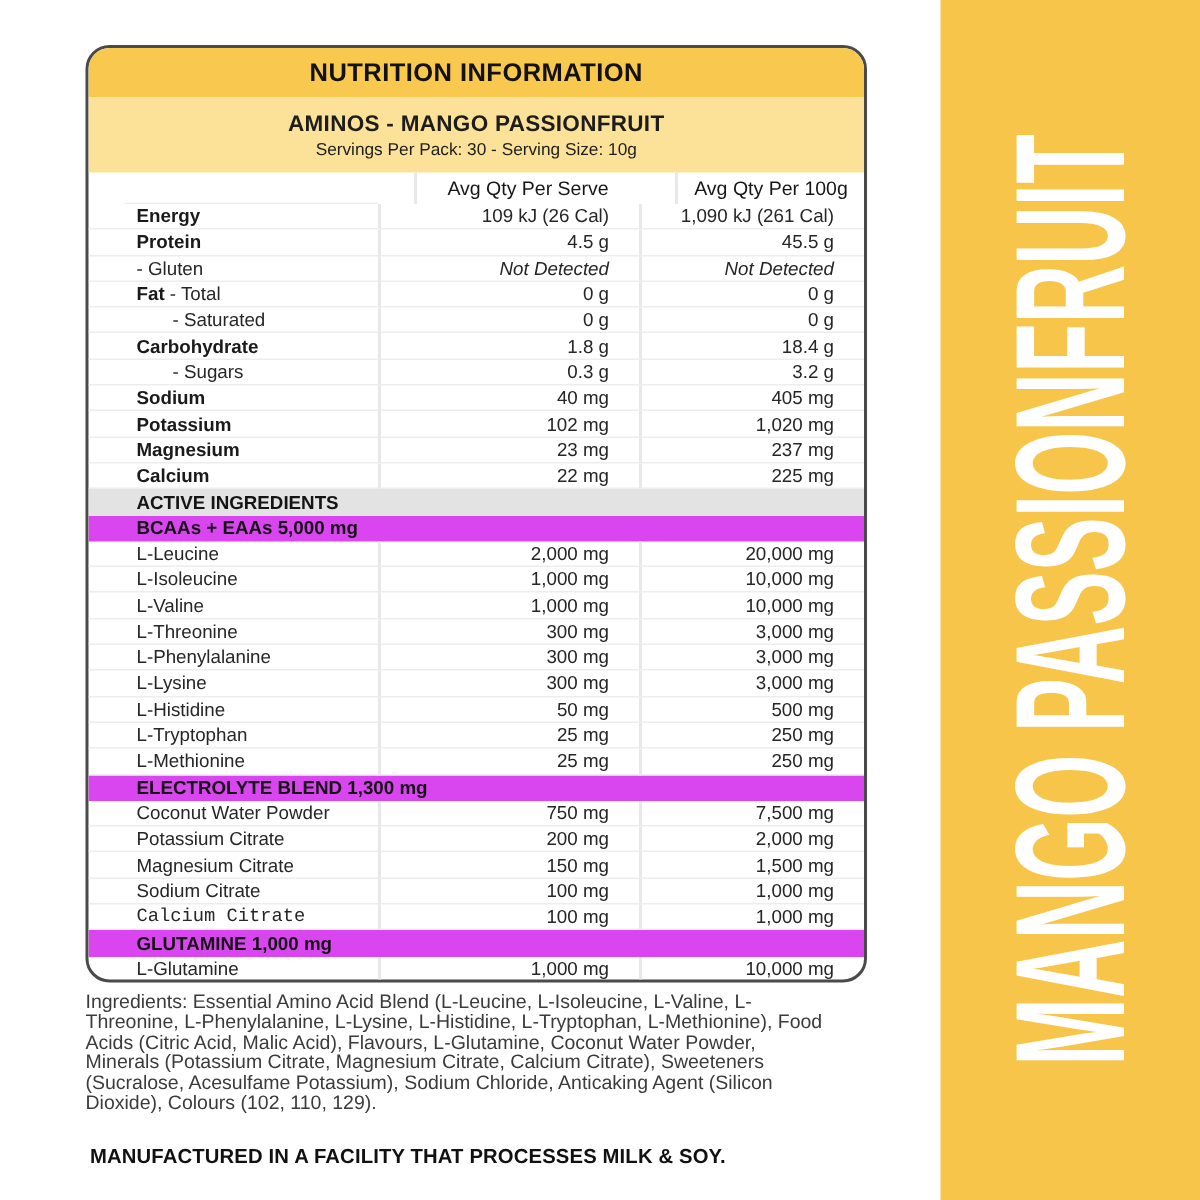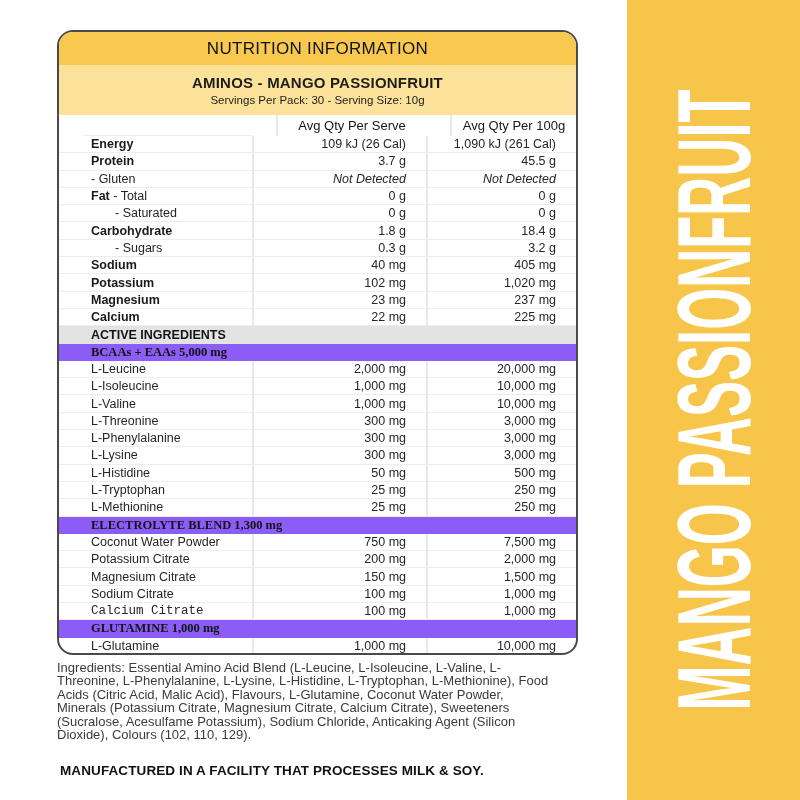--- a/index.html
+++ b/index.html
@@ -8,21 +8,21 @@
     font-family:"Liberation Sans",sans-serif;overflow:hidden;
   }
   .label-card{
     position:absolute;left:57px;top:30px;width:521px;height:625px;
     box-sizing:border-box;border:2px solid #4a4a4a;border-radius:16px;
     overflow:hidden;background:#fff;
   }
   .band1{
     height:33px;background:var(--gold,#F9C94F);
     display:flex;align-items:center;justify-content:center;
-    font-weight:normal;font-size:17px;letter-spacing:.3px;color:#121212;
+    font-weight:bold;font-size:17px;letter-spacing:.3px;color:#121212;
   }
   .band2{
     height:50px;background:var(--lightgold,#FCE298);
     text-align:center;color:#1d1d1d;box-sizing:border-box;padding-top:9px;
   }
   .product-title{font-size:15px;font-weight:bold;letter-spacing:.2px;}
   .servings-line{font-size:11.5px;font-weight:normal;margin-top:3px;}
   .thead{display:grid;grid-template-columns:193px 174px 150px;height:21px;}
   .thead .cell{font-weight:normal;font-size:13px;color:#161616;
     display:flex;align-items:center;justify-content:center;margin-left:24px;}
@@ -32,21 +32,21 @@
   .c1{padding-left:32px;border-bottom:1px solid #ededed;}
   .c2,.c3{justify-content:flex-end;padding-right:20px;border-bottom:1px solid #ededed;}
   .vsep{border-left:2px solid #e8e8e8;}
   .lbl-bold{font-weight:bold;color:#1a1a1a;}
   .indent1 .c1{padding-left:56px;}
   .italic .c2,.italic .c3{font-style:italic;}
   .section-band{height:17.3px;display:flex;align-items:center;
     padding-left:32px;font-weight:bold;font-size:12.5px;color:#141414;
     box-sizing:border-box;}
   .section-band.dark{background:#e3e3e3;}
-  .section-band.light{background:#8b5cf6;font-family:Liberation Serif, serif;}
+  .section-band.light{background:#d946ef;}
   .ingredients{position:absolute;left:57px;top:661px;width:530px;
     font-size:13px;line-height:13.4px;color:#3b3b3b;}
   .ingredients div{white-space:nowrap;}
   .facility{position:absolute;left:60px;top:749px;font-weight:bold;
     font-size:13.5px;color:#111;letter-spacing:.1px;}
   .sidebar{position:absolute;left:627px;top:0;width:173px;height:800px;
     background:var(--sidebar,#F7C549);}
   .sidebar-text{position:absolute;left:50%;top:50%;
     transform:translate(-50%,-50%) rotate(-90deg);white-space:nowrap;}
   .sidebar-text span{display:inline-block;font-size:104px;font-weight:bold;
@@ -73,21 +73,21 @@
         <div class="cell c1">
           <span class="lbl-bold">Energy</span>
         </div>
         <div class="cell c2 vsep">109 kJ (26 Cal)</div>
         <div class="cell c3 vsep">1,090 kJ (261 Cal)</div>
       </div>
       <div class="row">
         <div class="cell c1">
           <span class="lbl-bold">Protein</span>
         </div>
-        <div class="cell c2 vsep">3.7 g</div>
+        <div class="cell c2 vsep">4.5 g</div>
         <div class="cell c3 vsep">45.5 g</div>
       </div>
       <div class="row italic">
         <div class="cell c1">
           <span style="white-space: pre;">- Gluten</span>
         </div>
         <div class="cell c2 vsep">Not Detected</div>
         <div class="cell c3 vsep">Not Detected</div>
       </div>
       <div class="row">

